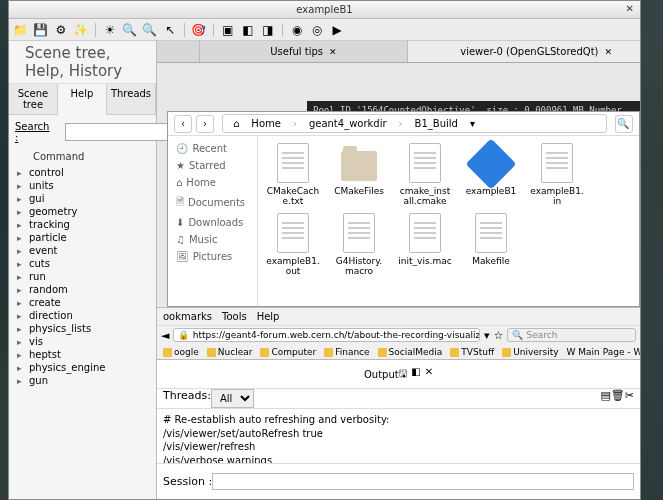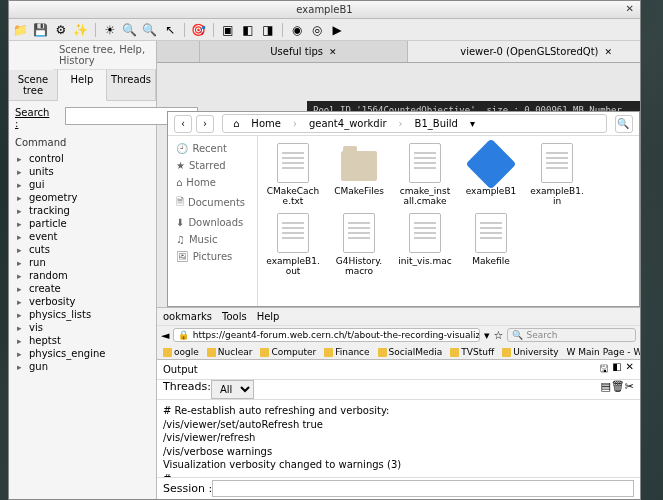--- a/index.html
+++ b/index.html
@@ -11,28 +11,28 @@
 .titlebar { height: 18px; background: linear-gradient(#f8f8f8, #e0e0e0); border-bottom: 1px solid #bbb; display: flex; align-items: center; justify-content: center; position: relative; font-size: 10px; color: #333; }
 .titlebar .close { position: absolute; right: 6px; top: 2px; font-size: 10px; cursor: pointer; }
 
 .toolbar { height: 22px; background: #ececec; border-bottom: 1px solid #ccc; display: flex; align-items: center; padding: 0 4px; gap: 4px; }
 .tb-icon { width: 16px; height: 16px; display: flex; align-items: center; justify-content: center; font-size: 12px; cursor: pointer; border-radius: 2px; }
 .tb-sep { width: 1px; height: 14px; background: #bbb; margin: 0 2px; }
 
 .body-row { flex: 1; display: flex; min-height: 0; }
 
 .left-panel { width: 148px; background: #f5f5f5; border-right: 1px solid #bbb; display: flex; flex-direction: column; }
-.panel-title { padding: 3px 6px; font-size: 10px; color: #555; border-bottom: 1px solid #ddd; margin-left: 44px; }
+.panel-title { padding: 3px 16px; font-size: 15px; color: #555; border-bottom: 1px solid #ddd; }
 .tabs { display: flex; border-bottom: 1px solid #ccc; }
 .tab { flex: 1; text-align: center; padding: 4px 2px; font-size: 10px; border-right: 1px solid #ccc; cursor: pointer; background: #e8e8e8; }
 .tab.active { background: #f5f5f5; border-bottom: 1px solid #f5f5f5; margin-bottom: -1px; }
-.search-row { padding: 6px; display: flex; align-items: flex-start; gap: 16px; text-decoration: underline; }
+.search-row { padding: 6px; display: flex; align-items: center; gap: 16px; text-decoration: underline; }
 .search-row label { font-size: 10px; }
 .search-row input { flex: 1; border: 1px solid #aaa; padding: 1px 3px; font-size: 10px; height: 18px; }
-.cmd-head { padding: 2px 6px; font-size: 10px; color: #333; }
+.cmd-head { padding: 2px 6px; font-size: 10px; color: #333; margin-left: 18px; }
 .cmd-tree { flex: 1; overflow: auto; padding: 2px 4px; }
 .cmd-item { display: flex; align-items: center; padding: 1px 4px; font-size: 10px; cursor: pointer; }
 .cmd-item .exp { width: 10px; color: #666; font-size: 9px; margin-right: 2px; }
 
 .right-area { flex: 1; display: flex; flex-direction: column; min-width: 0; }
 
 .top-tabs { height: 22px; background: #d8d8d8; border-bottom: 1px solid #aaa; display: flex; align-items: stretch; }
 .spacer-tab { flex: 0.2; }
 .view-tab { flex: 1; display: flex; align-items: center; justify-content: center; gap: 6px; font-size: 10px; border-left: 1px solid #bbb; cursor: pointer; position: relative; }
 .view-tab.active { background: #ececec; padding-left: 24px; }
@@ -64,27 +64,27 @@
 .browser-bar { position: absolute; left: 0; top: 244px; right: 0; height: 52px; background: #f0f0f0; border-top: 1px solid #bbb; display: flex; flex-direction: column; }
 .browser-menu { height: 18px; display: flex; align-items: center; gap: 10px; padding: 0 6px; font-size: 10px; border-bottom: 1px solid #ddd; }
 .browser-addr { height: 20px; display: flex; align-items: center; gap: 4px; padding: 0 4px; }
 .browser-addr .addr { flex: 1.5; border: 1px solid #bbb; border-radius: 3px; padding: 1px 4px; font-size: 9px; background: #fff; display: flex; align-items: center; gap: 3px; overflow: hidden; white-space: nowrap; }
 .browser-addr .srch { flex: 0.6; border: 1px solid #bbb; border-radius: 3px; padding: 1px 4px; font-size: 9px; color: #888; }
 .browser-bm { height: 14px; display: flex; align-items: center; gap: 8px; padding: 0 6px; font-size: 9px; overflow: hidden; white-space: nowrap; }
 .bm { display: flex; align-items: center; gap: 2px; cursor: pointer; }
 .bm-ico { width: 9px; height: 9px; background: #f0c040; border-radius: 1px; }
 
 .output-panel { position: absolute; left: 0; top: 296px; right: 0; bottom: 0; background: #fff; border-top: 1px solid #bbb; display: flex; flex-direction: column; }
-.output-head { height: 20px; display: flex; align-items: center; justify-content: space-between; padding: 8px 6px; font-size: 10px; border-bottom: 1px solid #ddd; }
+.output-head { height: 29px; display: flex; align-items: center; justify-content: center; padding: 8px 6px; font-size: 10px; border-bottom: 1px solid #ddd; }
 .out-ctl { display: flex; gap: 4px; }
 .out-ctl span { cursor: pointer; font-size: 10px; }
 .threads-row { height: 20px; display: flex; gap: 0; padding: 0 6px; border-bottom: 1px solid #ddd; }
 .threads-row select { border: 1px solid #bbb; font-size: 10px; padding: 1px 4px; }
 .output-text { flex: 1; padding: 4px 6px; font-size: 10px; line-height: 1.35; overflow: auto; white-space: pre-wrap; }
-.session-row { height: 22px; border-top: 1px solid #ddd; display: flex; align-items: center; padding: 0 6px; }
+.session-row { height: 36px; border-top: 1px solid #ddd; display: flex; align-items: center; padding: 0 6px; }
 .session-row input { flex: 1; border: 1px solid #bbb; padding: 2px 4px; font-size: 10px; }
 </style>
 </head>
 <body>
 
 <div class="desktop-bg"></div>
 
 <div class="mainwin">
   <div class="titlebar">
     <span>exampleB1</span>
@@ -166,21 +166,21 @@
           <div class="cmd-item">
             <span class="exp">▸</span>
             <span>random</span>
           </div>
           <div class="cmd-item">
             <span class="exp">▸</span>
             <span>create</span>
           </div>
           <div class="cmd-item">
             <span class="exp">▸</span>
-            <span>verbosity</span>
+            <span>direction</span>
           </div>
           <div class="cmd-item">
             <span class="exp">▸</span>
             <span>physics_lists</span>
           </div>
           <div class="cmd-item">
             <span class="exp">▸</span>
             <span>vis</span>
           </div>
           <div class="cmd-item">

